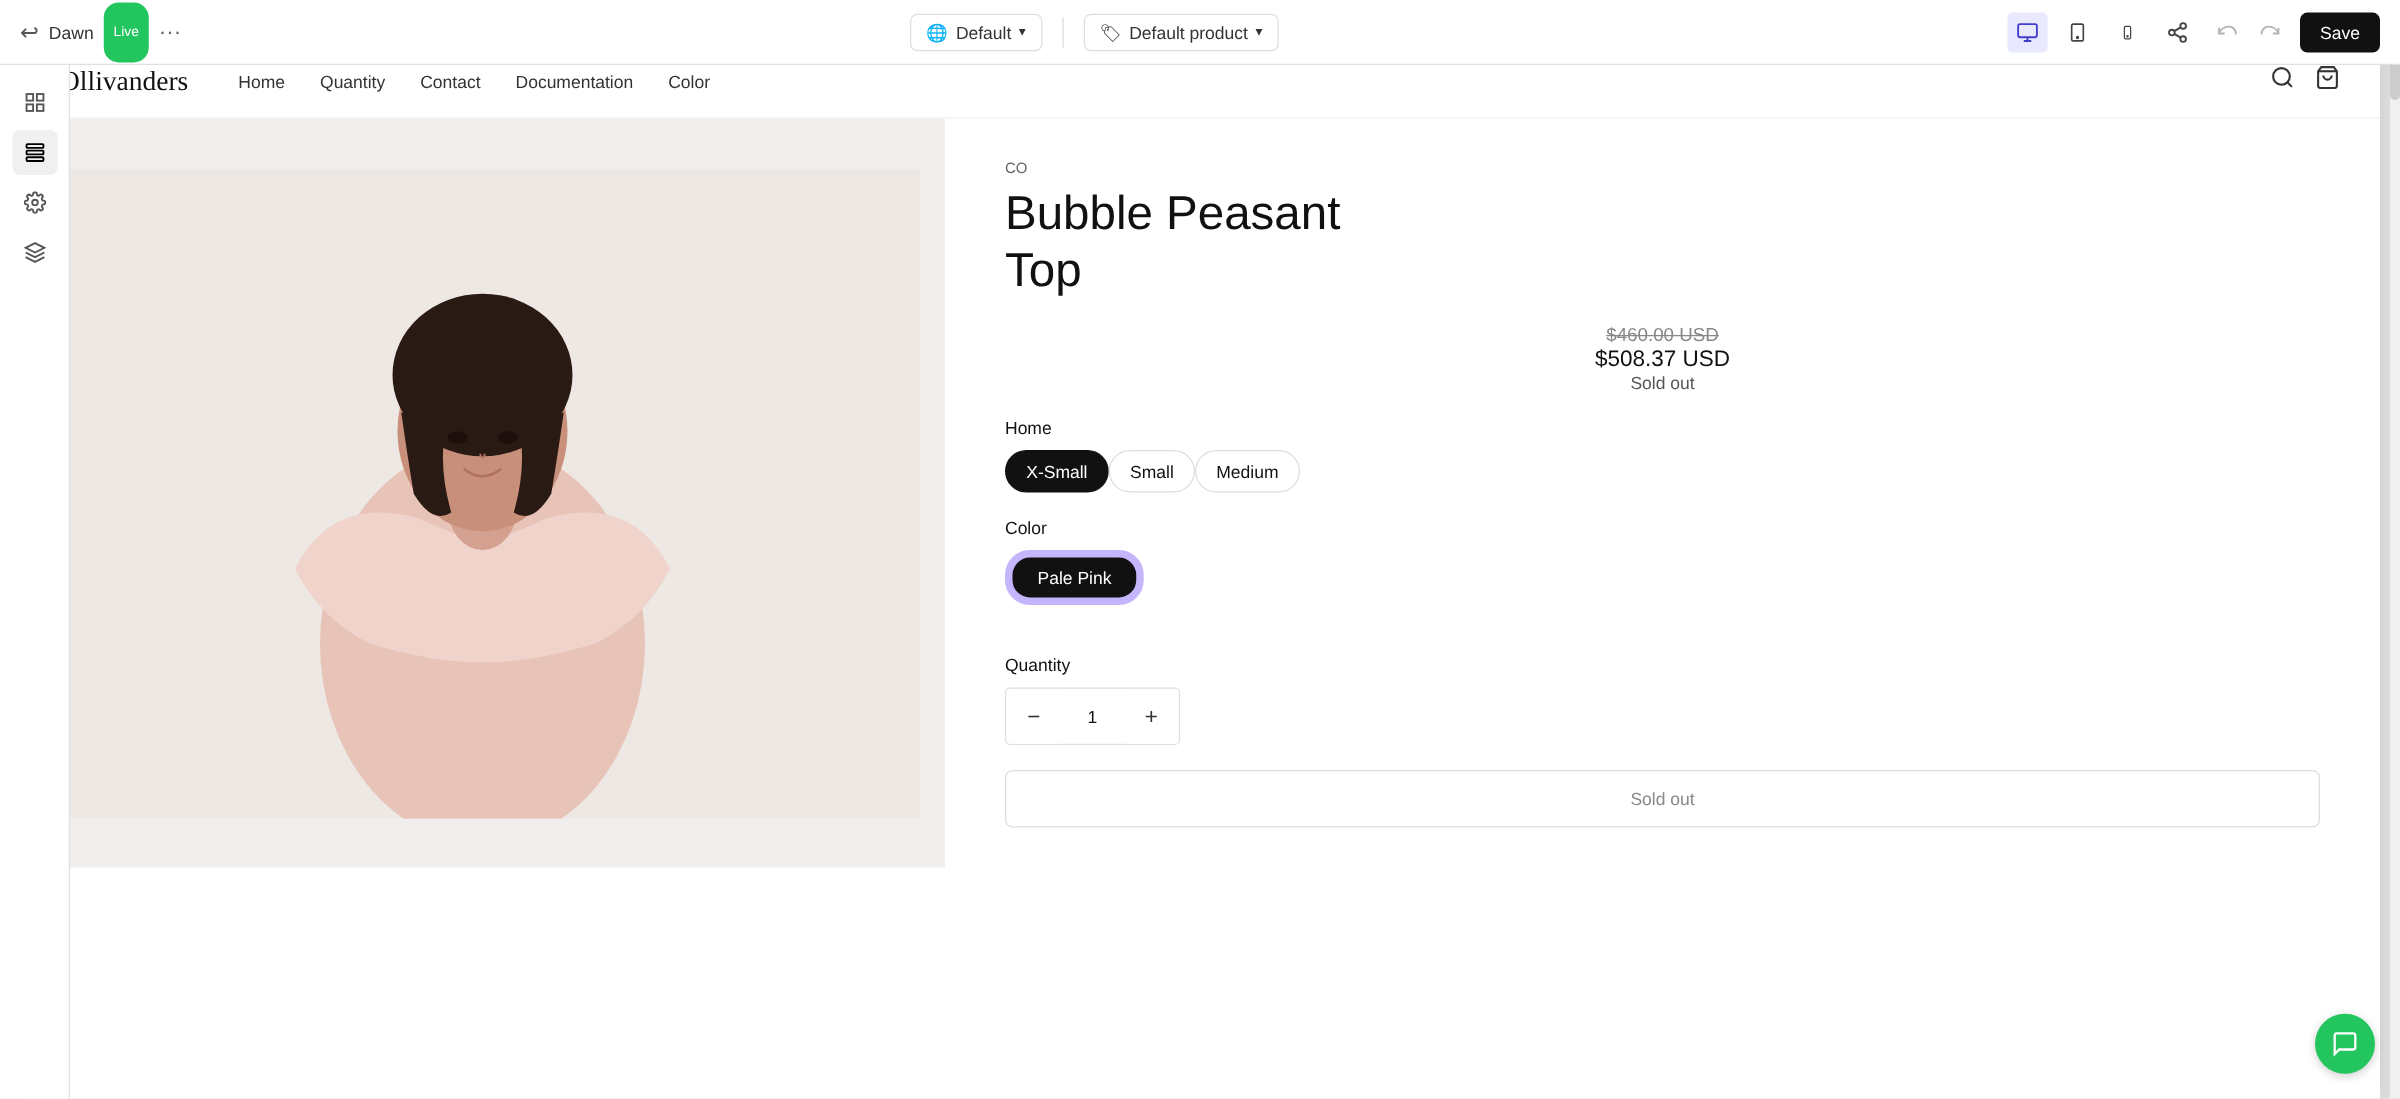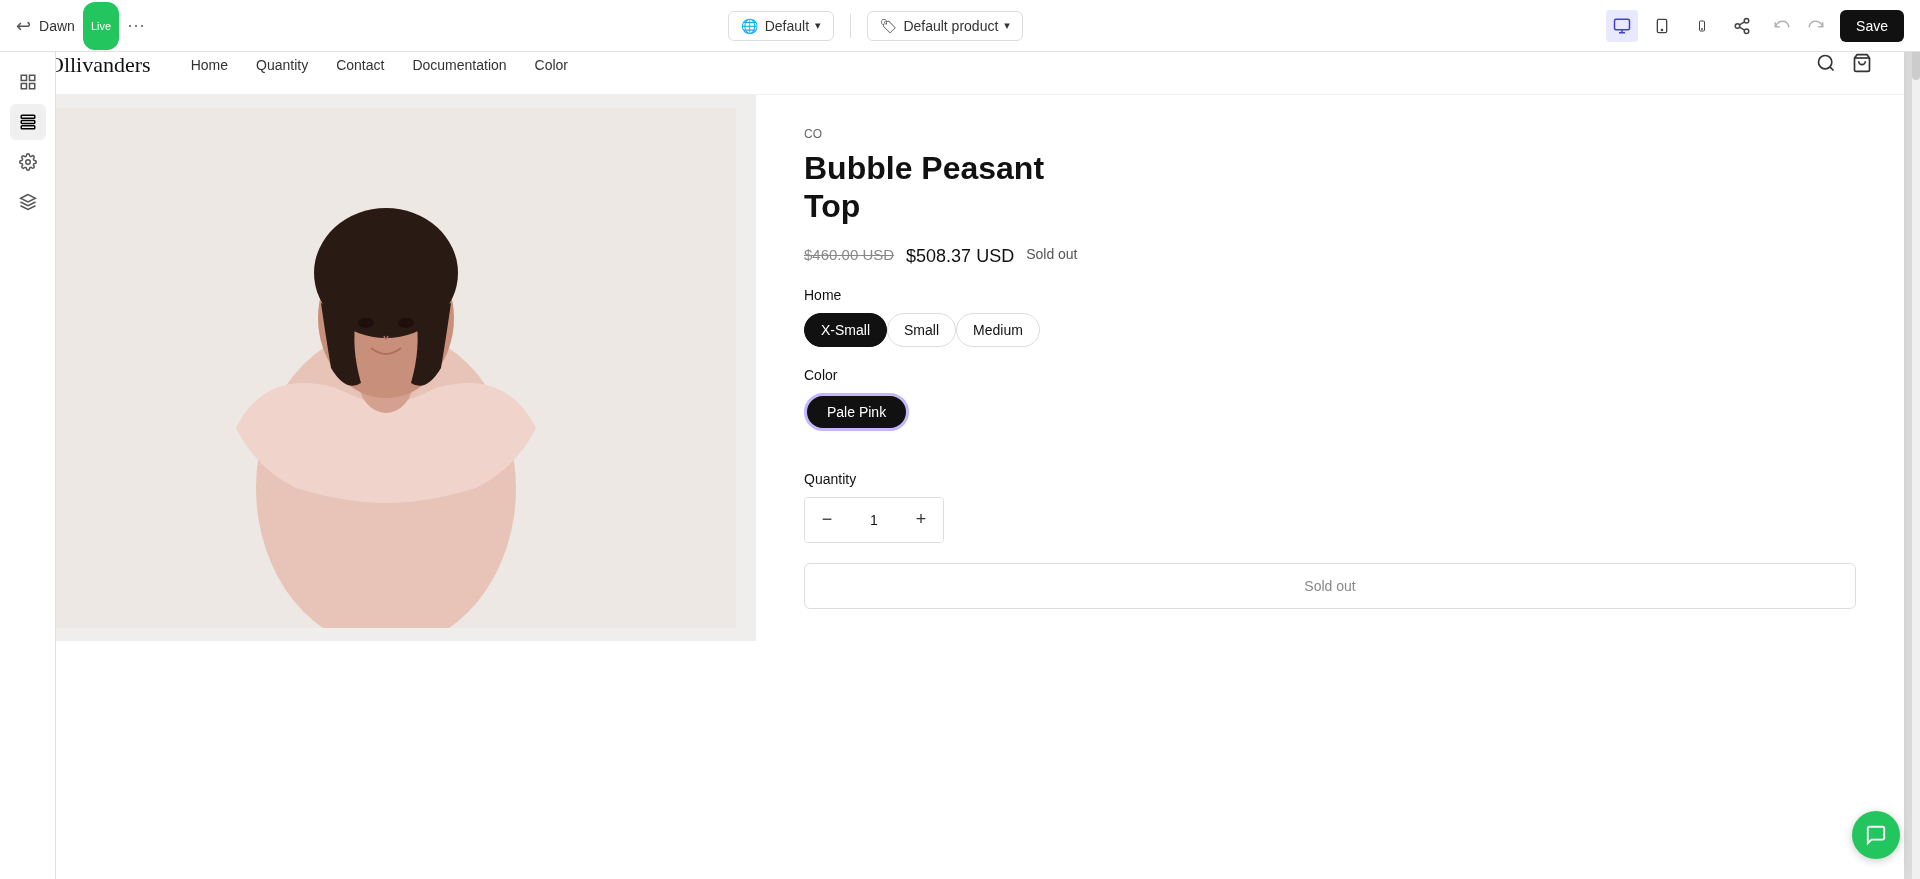--- a/index.html
+++ b/index.html
@@ -310,30 +310,31 @@
       flex: 1;
       padding: 32px 48px;
     }
     .product-vendor {
       font-size: 12px;
       color: #666;
       text-transform: uppercase;
       margin-bottom: 8px;
     }
     .product-title {
-      font-size: 32px;
-      font-weight: 700;
+      font-size: 38px;
+      font-weight: 400;
       color: #111;
       line-height: 1.2;
       margin-bottom: 20px;
     }
     .product-pricing {
       display: flex;
-      gap: 12px;
+      align-items: center;
       margin-bottom: 20px;
+      flex-direction: column;
     }
     .product-original-price {
       font-size: 15px;
       color: #888;
       text-decoration: line-through;
     }
     .product-sale-price {
       font-size: 18px;
       color: #111;
       font-weight: 500;
@@ -362,21 +363,21 @@
       background: #fff;
       color: #111;
     }
     .variant-btn.active {
       background: #111;
       color: #fff;
       border-color: #111;
     }
     .color-btn {
       padding: 8px 20px;
-      border: 3px solid #c4b5fd;
+      border: 6px solid #c4b5fd;
       border-radius: 20px;
       font-size: 14px;
       cursor: pointer;
       background: #111;
       color: #fff;
       margin-bottom: 20px;
       display: inline-block;
     }
     .quantity-label {
       font-size: 14px;

